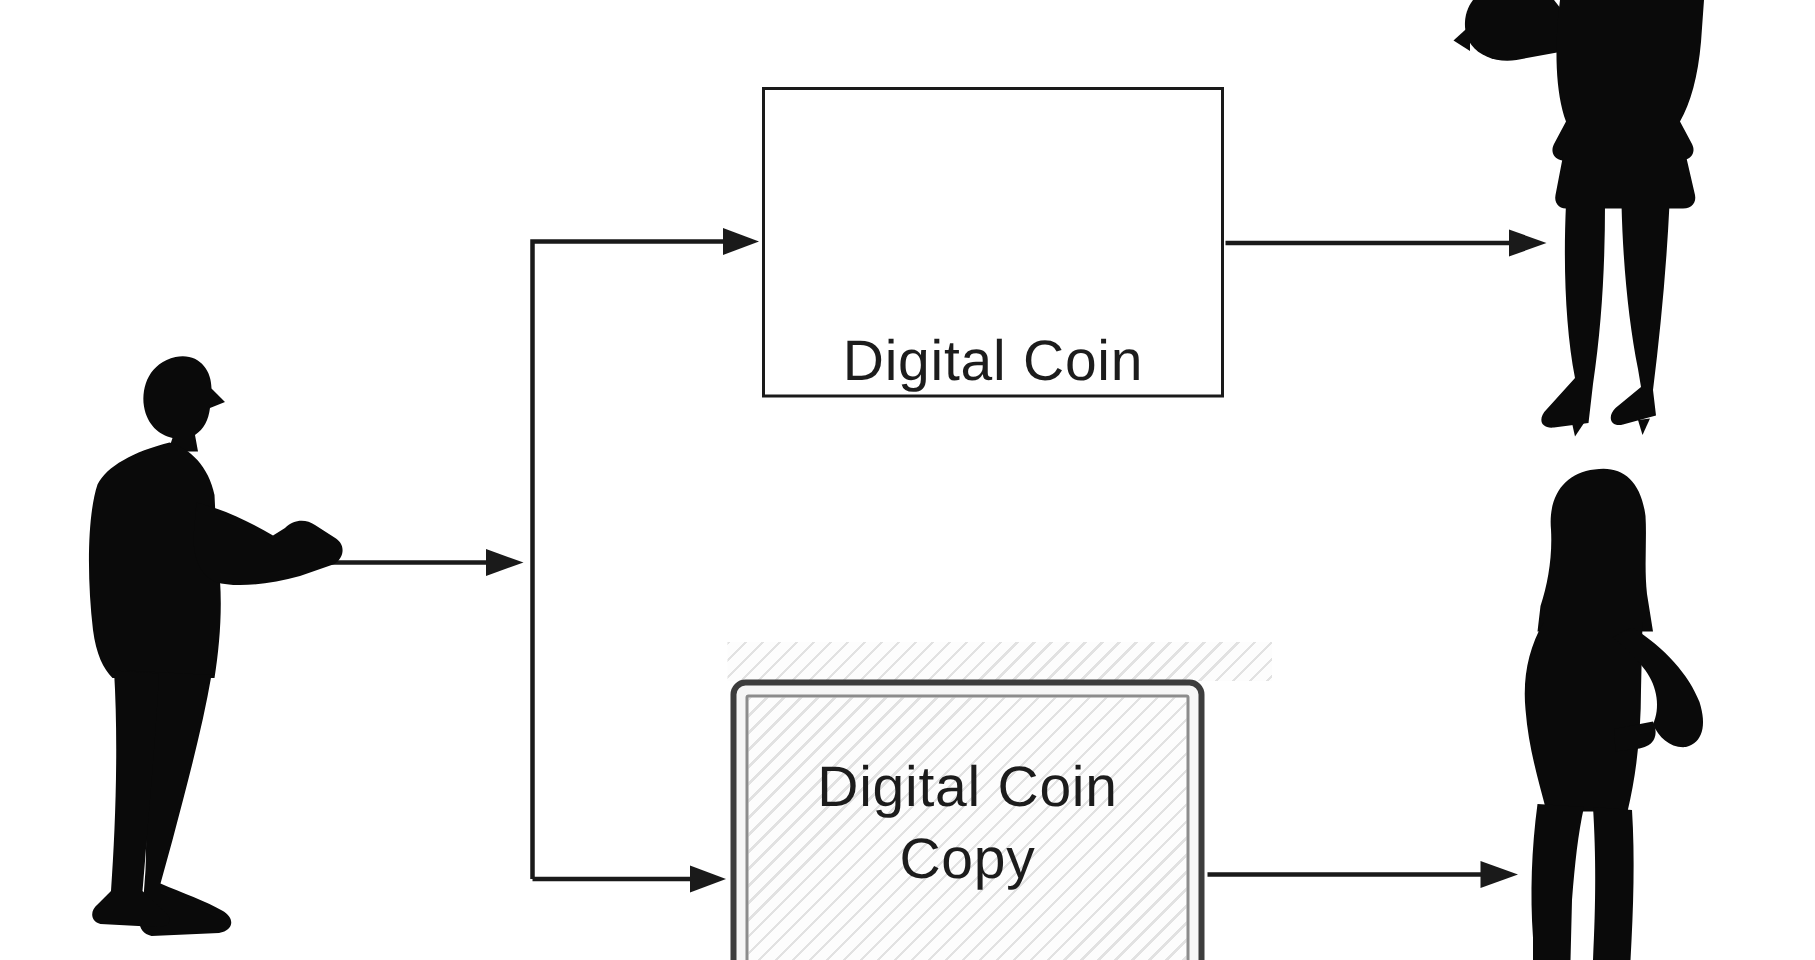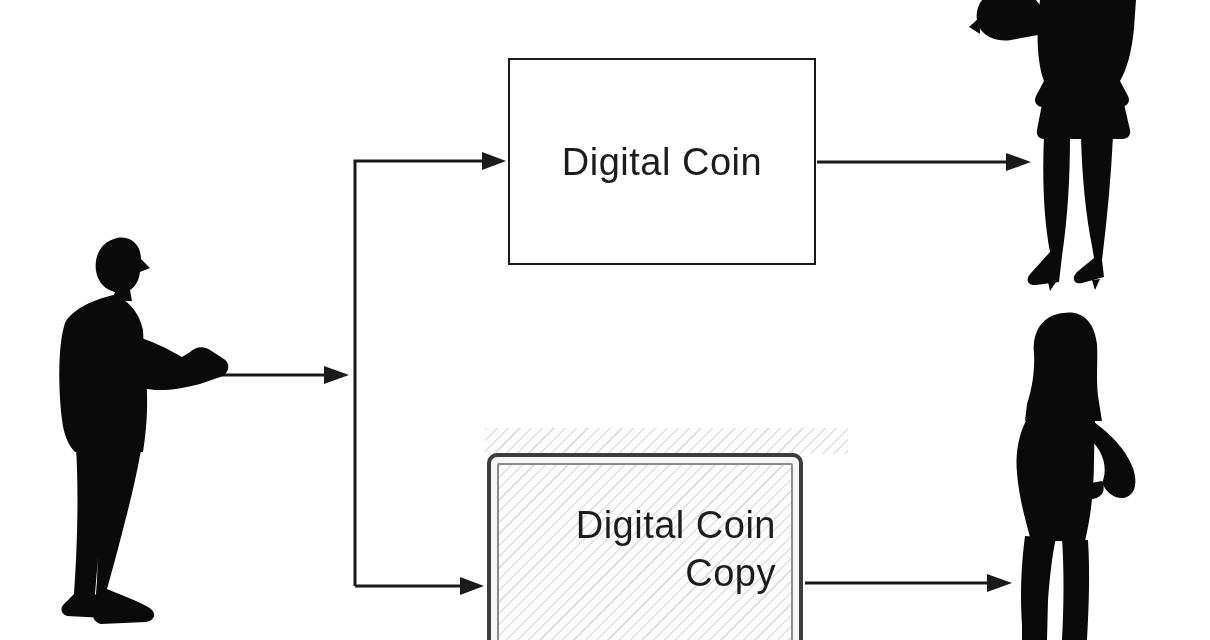--- a/index.html
+++ b/index.html
@@ -32,21 +32,21 @@
     z-index: 1;
   }
   .box-coin {
     position: absolute;
     left: 508px; top: 58px;
     width: 308px; height: 207px;
     box-sizing: border-box;
     border: 2px solid #1a1a1a;
     background: #ffffff;
     display: flex;
-    align-items: center;
+    align-items: flex-end;
     justify-content: center;
     z-index: 3;
   }
   .box-coin span {
     font-size: 38px;
     line-height: 44px;
     color: #1c1c1c;
     letter-spacing: 0.5px;
     white-space: nowrap;
   }
@@ -64,21 +64,21 @@
   .box-copy-inner {
     box-sizing: border-box;
     width: 100%; height: 100%;
     border: 2px solid #8c8c8c;
     border-radius: 2px;
   }
   .box-copy-inner .copy-label {
     display: block;
     margin: 36px auto 0 auto;
     max-width: 262px;
-    text-align: right;
+    text-align: center;
     font-size: 38px;
     line-height: 48px;
     color: #1c1c1c;
     letter-spacing: 0.5px;
   }
   .silhouette { fill: #0a0a0a; stroke: none; }
   .flowline { stroke: #1a1a1a; stroke-width: 3; fill: none; }
   .flowhead { fill: #1a1a1a; stroke: none; }
 </style>
 </head>

